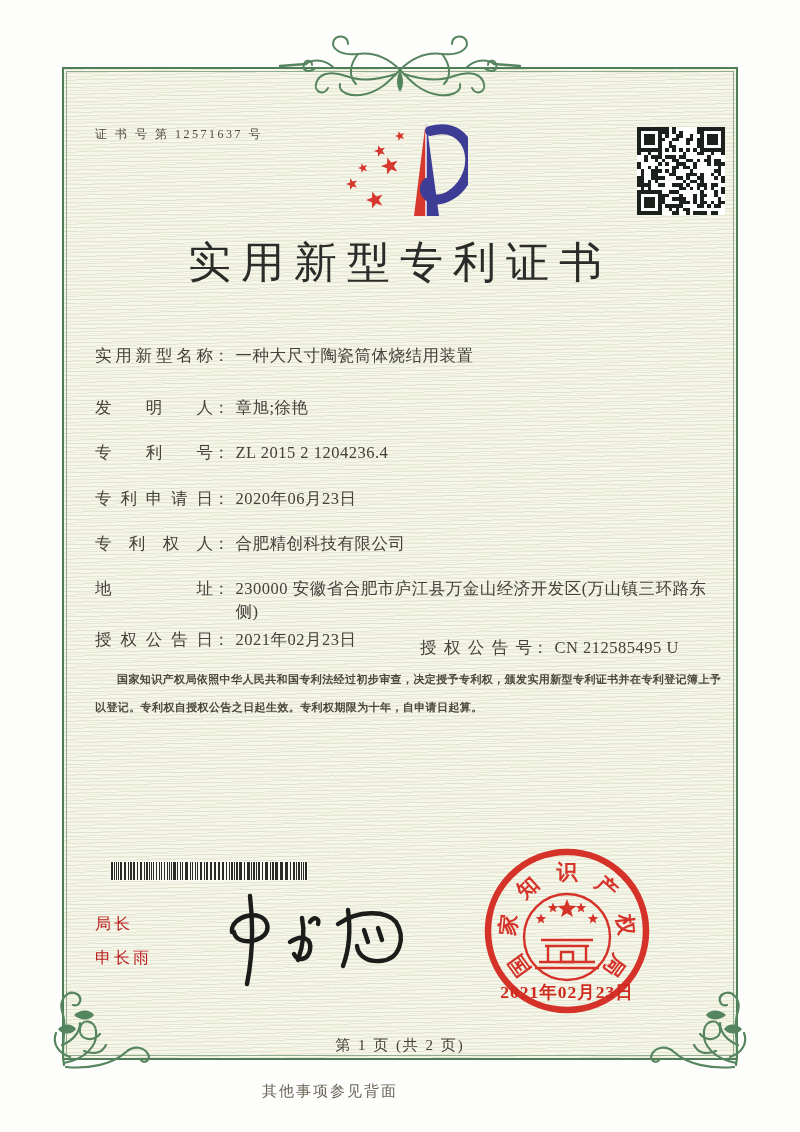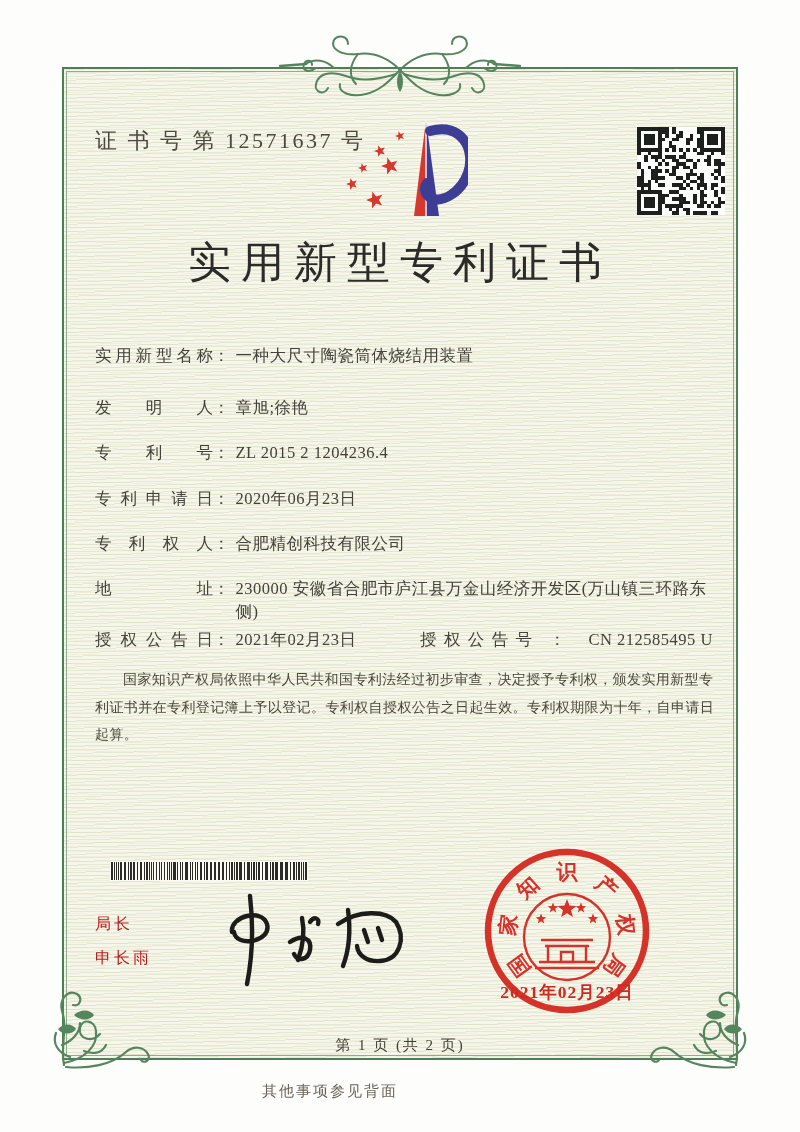--- a/index.html
+++ b/index.html
@@ -7,31 +7,31 @@
          font-family:"Liberation Serif","DejaVu Serif",serif;color:#433f37;}
   
   .frame{position:absolute;left:62px;top:67px;width:676px;height:993px;
          border:2px solid #4e7d58;box-sizing:border-box;
          background:
            repeating-linear-gradient(178.6deg, rgba(188,206,170,.32) 0 1px, rgba(255,255,255,0) 1px 3.6px),
            repeating-linear-gradient(1.4deg, rgba(225,216,186,.28) 0 1px, rgba(255,255,255,0) 1px 4.8px),
            #f7f6ea;}
   .frame-inner{position:absolute;inset:2px;border:1px solid #8fac91;pointer-events:none;}
   .abs{position:absolute;}
-  .certno{left:95px;top:126px;font-size:22px;letter-spacing:2.5px;color:#4c4840;}
+  .certno{left:95px;top:126px;font-size:12px;letter-spacing:2.5px;color:#4c4840;}
   .title{left:62px;top:234px;width:676px;text-align:center;font-size:43px;font-weight:normal;
          letter-spacing:10px;color:#2b2b29;}
   .fieldrow{left:95px;width:632px;font-size:16.5px;line-height:23px;color:#44403a;display:flex;align-items:flex-start;}
   .flabel{display:inline-block;width:118px;text-align:justify;text-align-last:justify;flex:none;}
   .fcolon{flex:none;margin-right:6px;}
   .fvalue{display:inline-block;letter-spacing:.5px;}
   .fvalue.addr{width:486px;}
-  .pair2{position:absolute;left:325px;top:0;display:flex;gap:17px;}
+  .pair2{position:absolute;left:325px;top:8px;display:flex;}
   .pair2 .flabel{width:112px;}
-  .paras{left:95px;top:666px;width:632px;font-size:14px;line-height:27.5px;color:#4b463b;}
+  .paras{left:95px;top:666px;width:632px;font-size:11px;line-height:27.5px;color:#4b463b;font-weight:bold;}
   .paras p{margin:0;text-indent:2em;letter-spacing:.4px;}
   .signer{left:95px;font-size:16px;letter-spacing:3px;color:#b91c1c;}
   .sealdate{left:477px;top:980px;width:180px;text-align:center;font-size:17.5px;letter-spacing:1px;
             color:#cf2a20;font-weight:bold;}
   .pageno{left:62px;top:1036px;width:676px;text-align:center;font-size:15px;letter-spacing:2px;color:#45413a;}
   .backnote{left:0;top:1082px;width:660px;text-align:center;font-size:15px;letter-spacing:2px;color:#6b6458;}
   svg{display:block;}
 </style>
 </head>
 <body>

